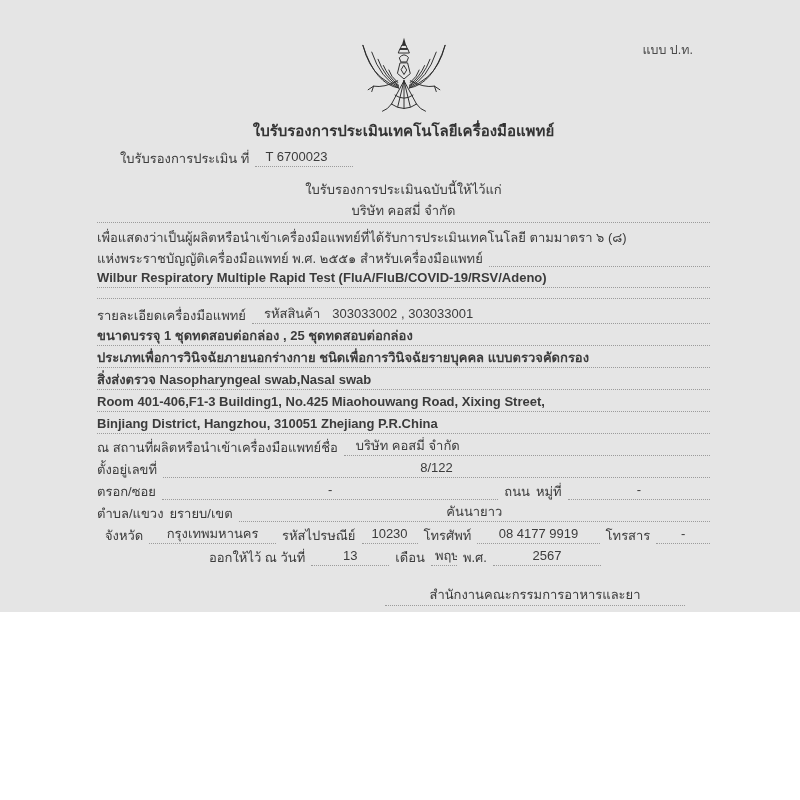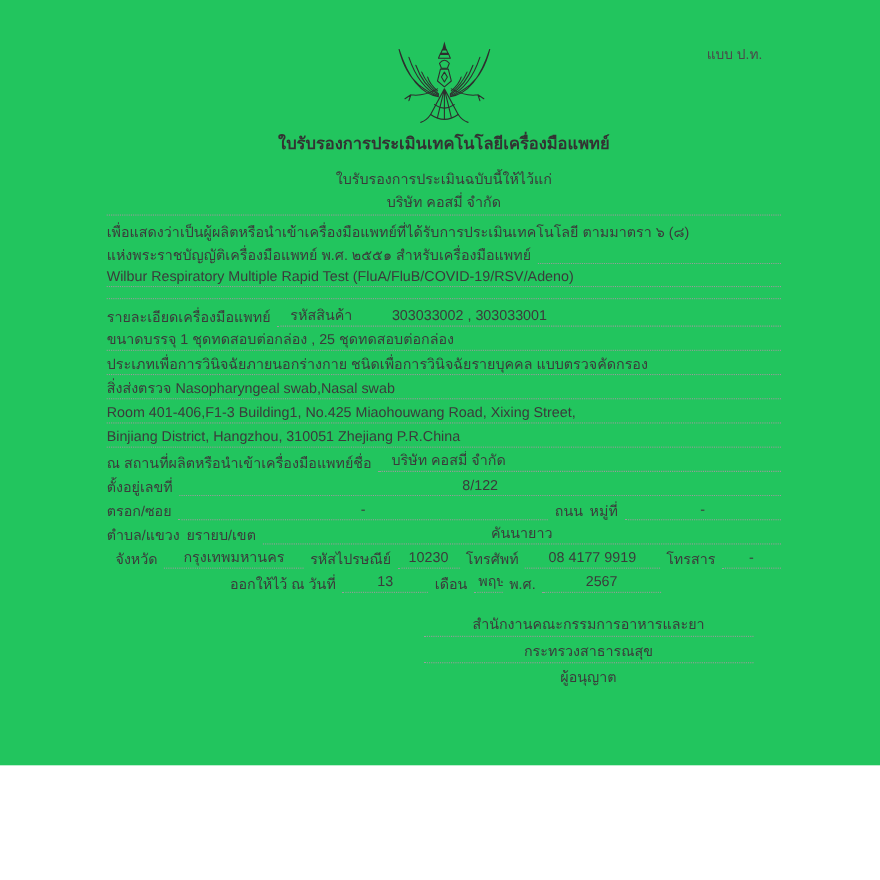--- a/index.html
+++ b/index.html
@@ -1,19 +1,19 @@
 <!DOCTYPE html>
 <html><head>
 <meta charset="utf-8">
 <style>
   html,body { margin:0; padding:0; background:#ffffff; }
   .page {
     position:relative;
-    width:800px; height:696px;
-    background:#22c55e;
+    width:800px; height:612px;
+    background:#e5e5e5;
     font-family:"Liberation Sans","DejaVu Sans",sans-serif;
     color:#3b3b3b;
     font-size:13px;
     line-height:17px;
     overflow:hidden;
   }
   .form-code {
     position:absolute; top:42px; right:107px;
     font-size:12.5px; color:#4a4a4a;
   }
@@ -45,28 +45,29 @@
   }
   .center { text-align:center; }
   .company-line {
     text-align:center;
     border-bottom:1px dotted #9b9b9b;
     padding-bottom:3px; margin-top:4px;
   }
   .writeline {
     border-bottom:1px dotted #9b9b9b;
     padding-bottom:1px;
+    font-weight:bold;
   }
   .blankline { height:10px; border-bottom:1px dotted #9b9b9b; }
   .mt2{margin-top:2px}.mt4{margin-top:4px}.mt6{margin-top:6px}.mt12{margin-top:8px}.mt14{margin-top:14px}
   .indent23{padding-left:23px}
   .indent48{padding-left:48px}
   .ind8{padding-left:8px}
   .dense { margin-bottom:3px; }
-  .codes { display:flex; gap:36px; text-align:left; padding-left:12px; }
+  .codes { display:flex; gap:12px; text-align:left; padding-left:12px; }
   .f22{flex:2.2}.f09{flex:0.9}.f115{flex:1.15}.f16{flex:1.6}
   .f13{flex:1.3}.f125{flex:1.25}.f05{flex:0.5}.f1{flex:1}
   .w55{flex:0 0 48px}.w70{flex:0 0 70px}.w100{flex:0 0 100px}
   .issue-row { margin-left:112px; margin-right:118px; margin-top:1px; }
   .footer { width:300px; margin-left:288px; margin-top:20px; text-align:center; }
   .sig-line { border-bottom:1px dotted #9b9b9b; padding-bottom:2px; margin-bottom:4px; }
   .signer { margin-top:1px; }
 </style>
 </head>
 <body>
@@ -101,20 +102,24 @@
           <path d="M60 50 L46 76 M60 50 L53 79 M60 50 L60 81 M60 50 L67 79 M60 50 L74 76"></path>
           <path d="M46 76 Q60 86 74 76"></path>
           <path d="M50 66 Q60 73 70 66"></path>
           <path d="M46 76 Q42 82 36 84 M74 76 Q78 82 84 84"></path>
         </g>
       </svg>
     </div>
 
     <div class="doc-title">ใบรับรองการประเมินเทคโนโลยีเครื่องมือแพทย์</div>
 
+    <div class="row mt12">
+      <span class="lbl indent23">ใบรับรองการประเมิน ที่</span>
+      <span class="u-short">T 6700023</span>
+    </div>
 
     <div class="center mt14">ใบรับรองการประเมินฉบับนี้ให้ไว้แก่</div>
     <div class="company-line">บริษัท คอสมี่ จำกัด</div>
 
 
     <div class="mt6">เพื่อแสดงว่าเป็นผู้ผลิตหรือนำเข้าเครื่องมือแพทย์ที่ได้รับการประเมินเทคโนโลยี ตามมาตรา ๖ (๘)</div>
 
     <div class="row mt4">
       <span class="lbl">แห่งพระราชบัญญัติเครื่องมือแพทย์ พ.ศ. ๒๕๕๑ สำหรับเครื่องมือแพทย์</span>
       <span class="fill"></span>

